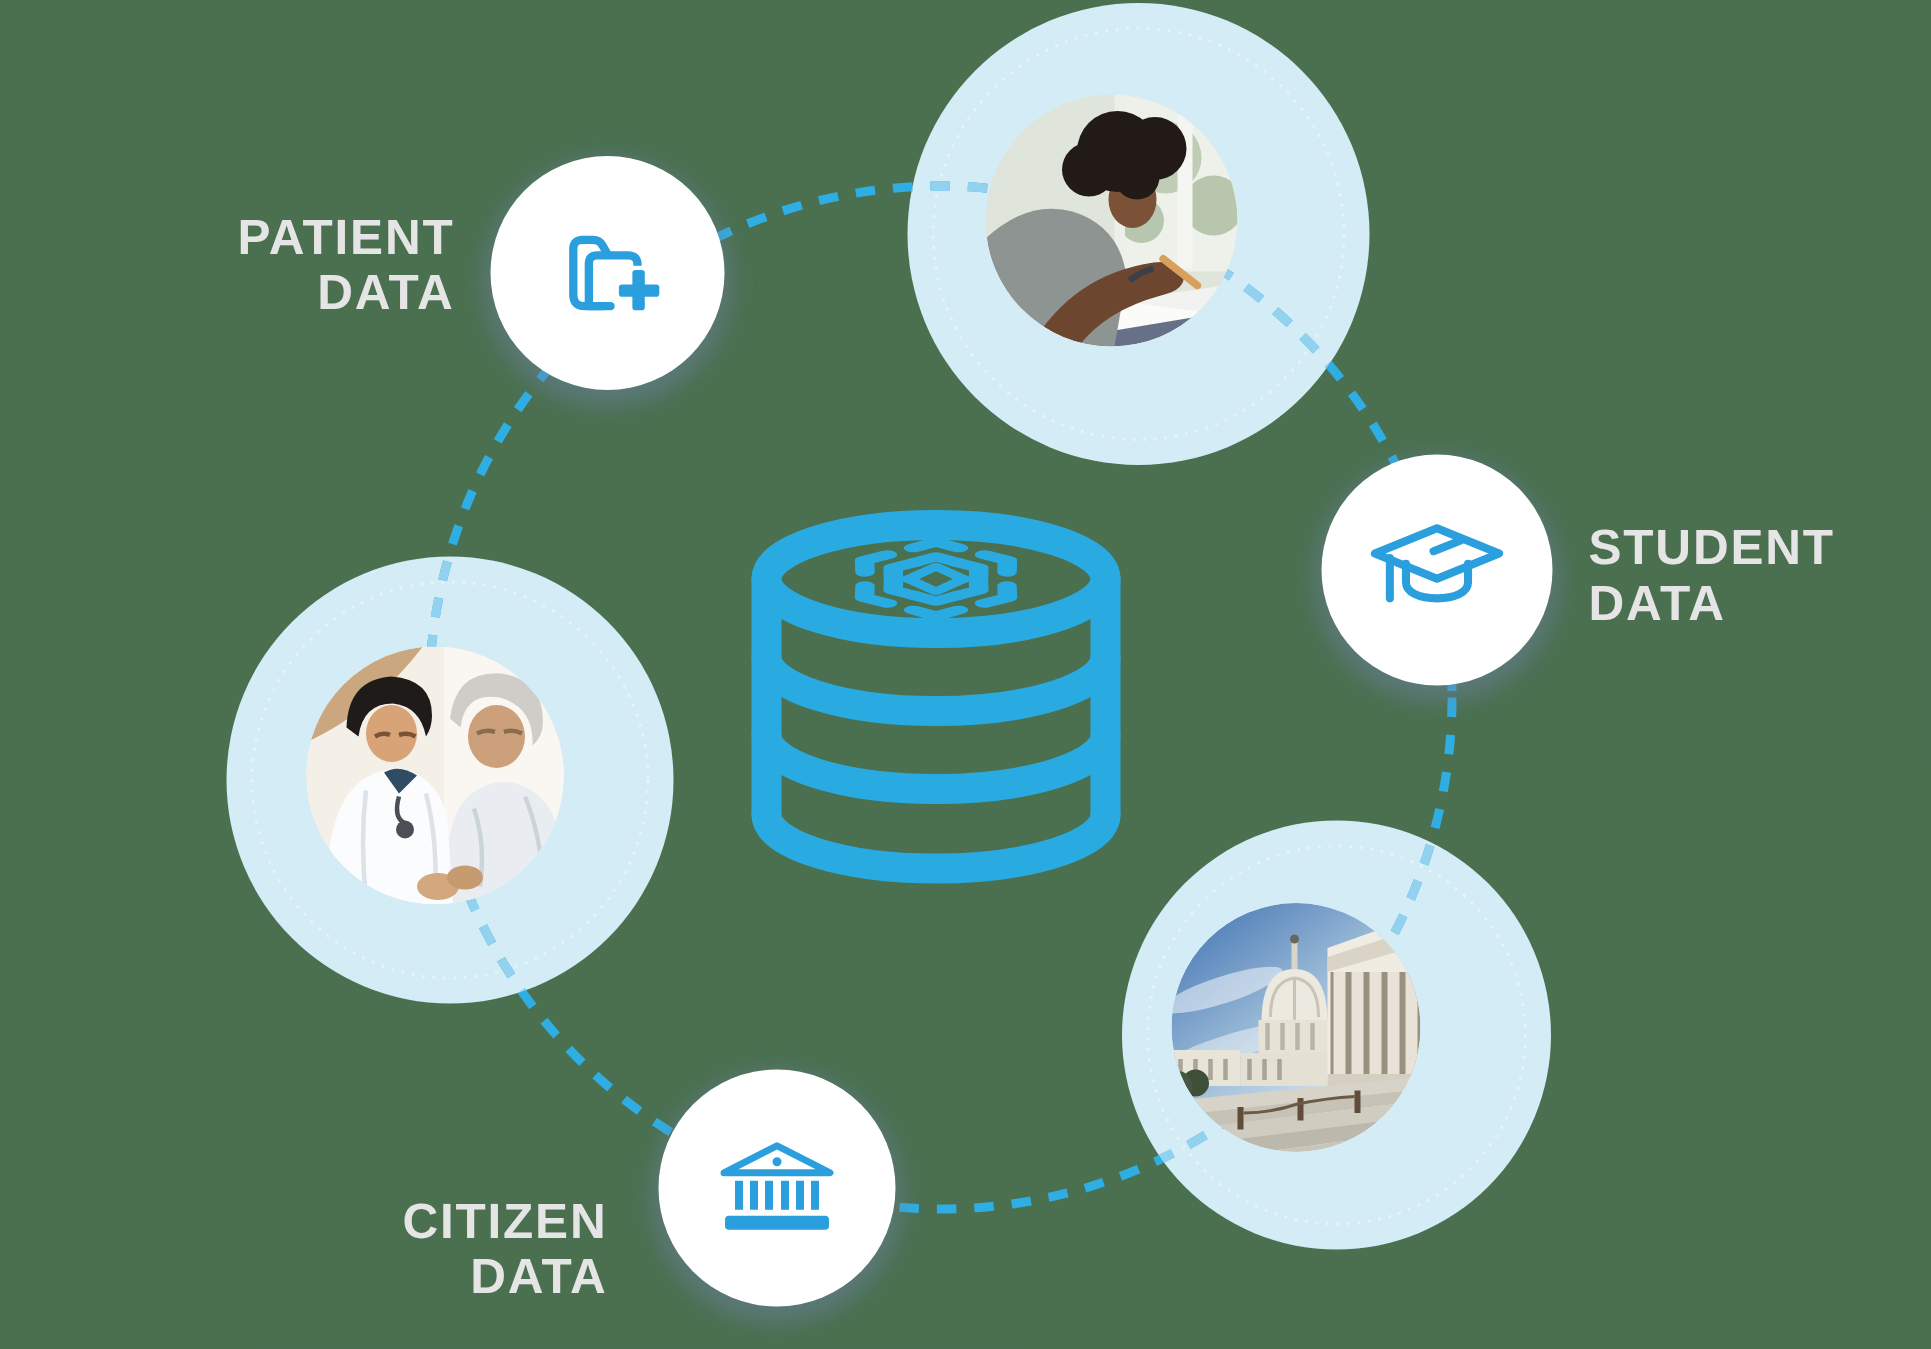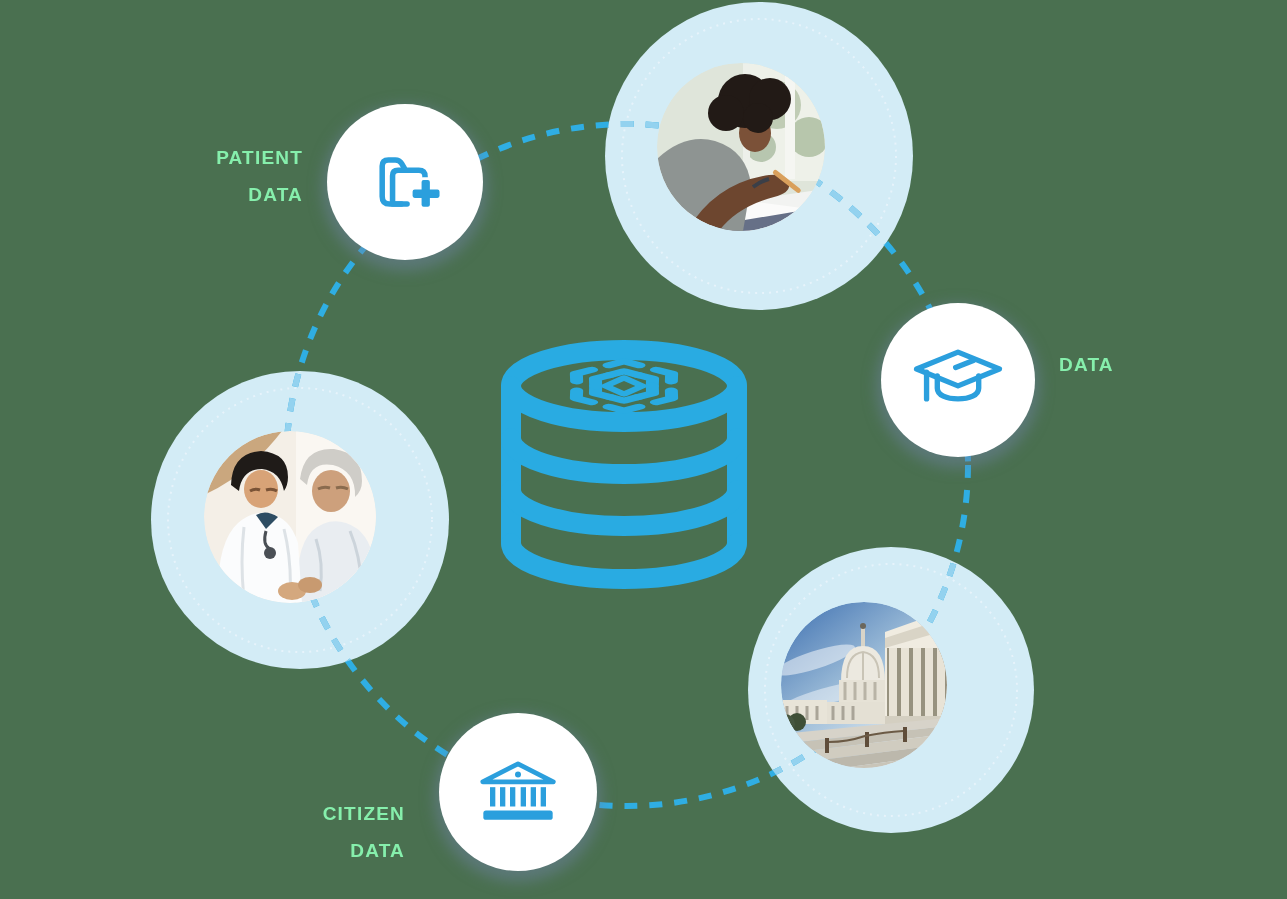--- a/index.html
+++ b/index.html
@@ -10,21 +10,21 @@
   .abs{position:absolute;}
   .rings{left:0;top:0;width:1287px;height:899px;}
   .photo{border-radius:50%;overflow:hidden;}
   .photo svg{display:block;}
   .white-circle{
     background:#ffffff;border-radius:50%;
     box-shadow:0 6px 14px 5px rgba(110,130,160,0.5);
     display:flex;align-items:center;justify-content:center;
   }
   .node-label{
-    color:#86efac;font-weight:bold;font-size:19px;line-height:37px;
+    color:#e5e5e5;font-weight:bold;font-size:33px;line-height:37px;
     letter-spacing:1.2px;white-space:nowrap;
   }
   .node-label span{display:block;}
   .align-right{text-align:right;}
   .align-left{text-align:left;}
   #photo-student-img{left:657px;top:63px;width:168px;height:168px;}
   #photo-doctors-img{left:204px;top:431px;width:172px;height:172px;}
   #photo-capitol-img{left:781px;top:602px;width:166px;height:166px;}
   #circle-patient{left:327px;top:104px;width:156px;height:156px;}
   #circle-student{left:881px;top:303px;width:154px;height:154px;}
@@ -235,20 +235,21 @@
       </g>
       <rect x="8" y="77" width="104" height="14" rx="4" fill="#2B9FDD"></rect>
     </svg>
   </div>
 
   <div class="abs node-label align-right" id="label-patient">
     <span>PATIENT</span>
     <span>DATA</span>
   </div>
   <div class="abs node-label align-left" id="label-student">
+    <span>STUDENT</span>
     <span>DATA</span>
   </div>
   <div class="abs node-label align-right" id="label-citizen">
     <span>CITIZEN</span>
     <span>DATA</span>
   </div>
 
   <div class="abs" id="center-icon">
     <svg viewBox="0 0 248 262" width="248" height="262">
       <g fill="none" stroke="#29ABE2" stroke-width="20" stroke-linecap="round">

